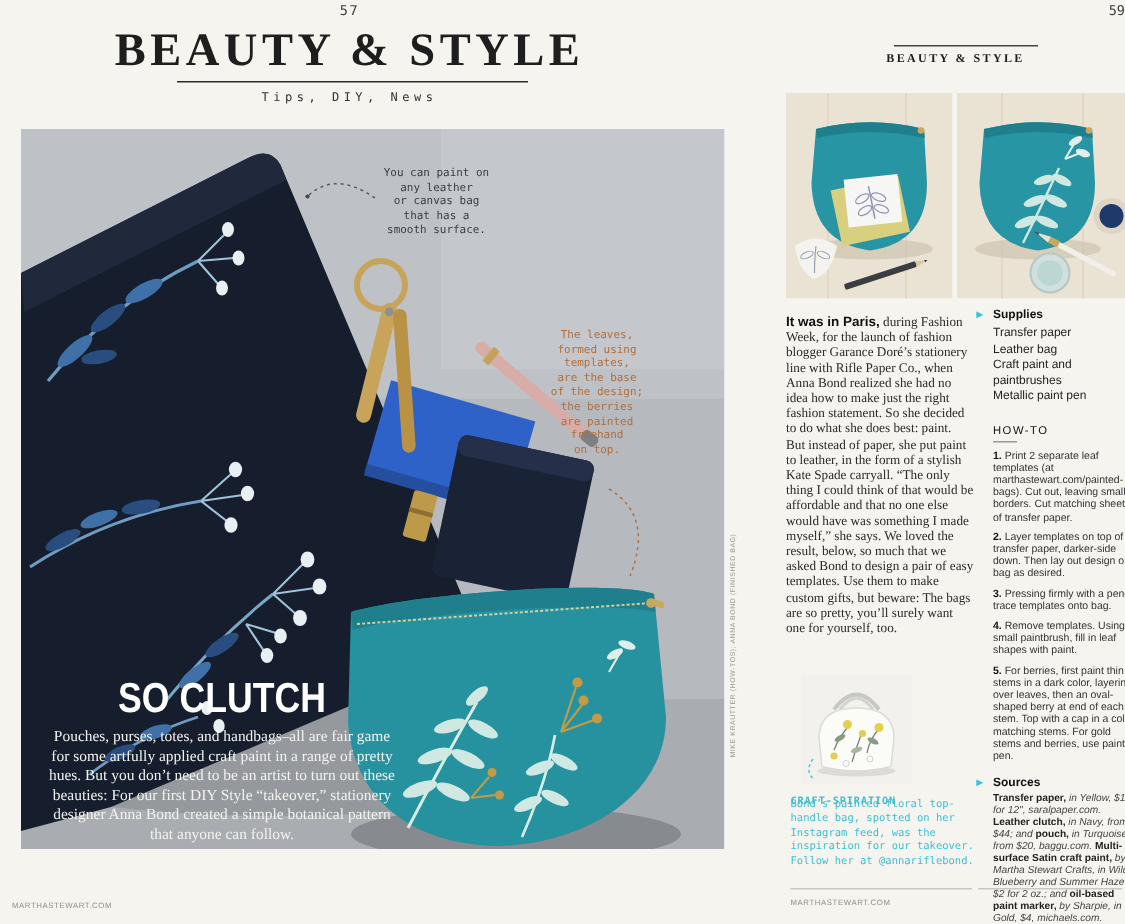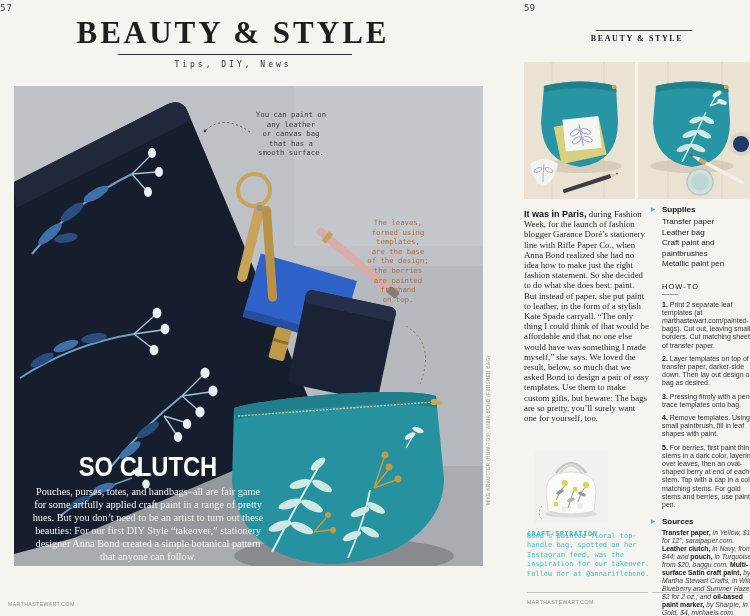--- a/index.html
+++ b/index.html
@@ -1,18 +1,18 @@
 <!DOCTYPE html>
 <html><head>
 <meta charset="utf-8">
 <style>
   html,body{margin:0;padding:0;background:#dddbd5;}
   .spread{position:relative;width:750px;height:616px;background:#f6f4ef;
           font-family:"Liberation Sans",sans-serif;overflow:hidden;}
-  .lp-pageno{position:absolute;left:0;top:3px;width:466px;
+  .lp-pageno{position:absolute;left:0;top:3px;width:466px;text-align:center;
              font:9px "DejaVu Sans Mono",monospace;color:#3c3c3c;letter-spacing:1px;}
   .lp-title{position:absolute;left:0;top:15px;width:466px;text-align:center;
             font-family:"Liberation Serif",serif;font-weight:700;font-size:31px;
             letter-spacing:3px;color:#1e1e1e;}
   .lp-rule{position:absolute;left:118px;top:54px;width:234px;height:1px;background:#2a2a2a;}
   .lp-tagline{position:absolute;left:0;top:60px;width:466px;text-align:center;
               font:8px "DejaVu Sans Mono",monospace;letter-spacing:3px;color:#333;}
   
   .photo-main{position:absolute;left:14px;top:86px;width:469px;height:480px;overflow:hidden;}
   .photo-main svg{position:absolute;left:0;top:0;}
@@ -30,21 +30,21 @@
   .lp-footnote{position:absolute;left:330px;top:591px;width:150px;text-align:right;
                font:6.8px/8.6px "DejaVu Sans Mono",monospace;color:#4a4a4a;}
   .site{position:absolute;font-size:5.2px;letter-spacing:.4px;color:#8f8d88;}
   .site-left{left:8px;top:601px;}
   .site-right{left:527px;top:599px;}
   
   .gutter-credit{position:absolute;left:486px;top:280px;height:300px;width:10px;
                  writing-mode:vertical-rl;transform:rotate(180deg);text-align:center;
                  font-size:4.6px;letter-spacing:.4px;color:#9a9893;}
   
-  .rp-pageno{position:absolute;left:524px;top:3px;width:226px;text-align:left;
+  .rp-pageno{position:absolute;left:524px;top:3px;width:226px;text-align:right;
              font:9px "DejaVu Sans Mono",monospace;color:#3c3c3c;}
   .rp-kicker{position:absolute;left:524px;top:15px;width:226px;text-align:center;
              font:10px "DejaVu Sans Mono",monospace;letter-spacing:2px;color:#222;}
   .rp-rule{position:absolute;left:596px;top:30px;width:96px;height:1px;background:#444;}
   .rp-section{position:absolute;left:524px;top:34px;width:226px;text-align:center;
               font-family:"Liberation Serif",serif;font-weight:700;font-size:8px;
               letter-spacing:1.6px;color:#1e1e1e;}
   
   .howto-photo-1{position:absolute;left:524px;top:62px;width:111px;height:137px;}
   .howto-photo-2{position:absolute;left:638px;top:62px;width:112px;height:137px;}

